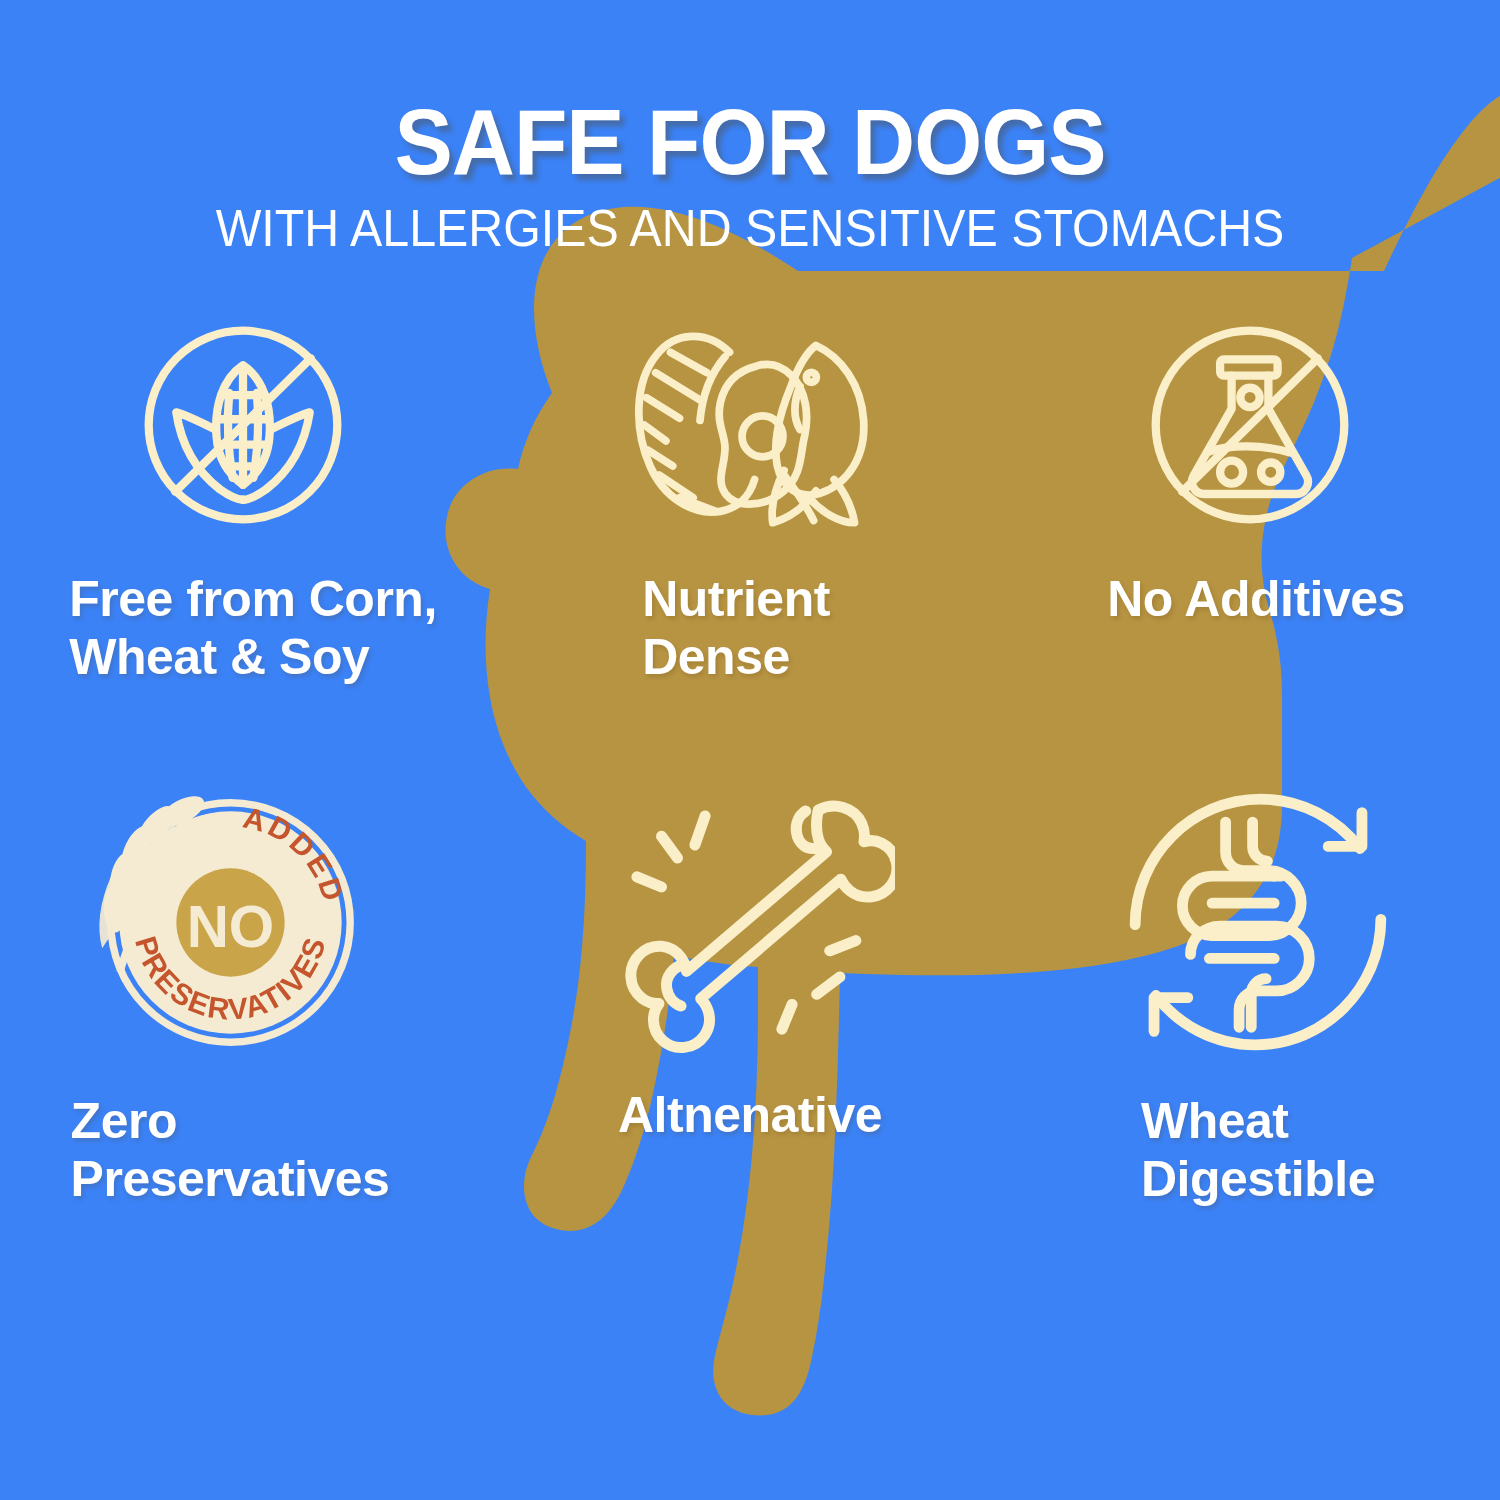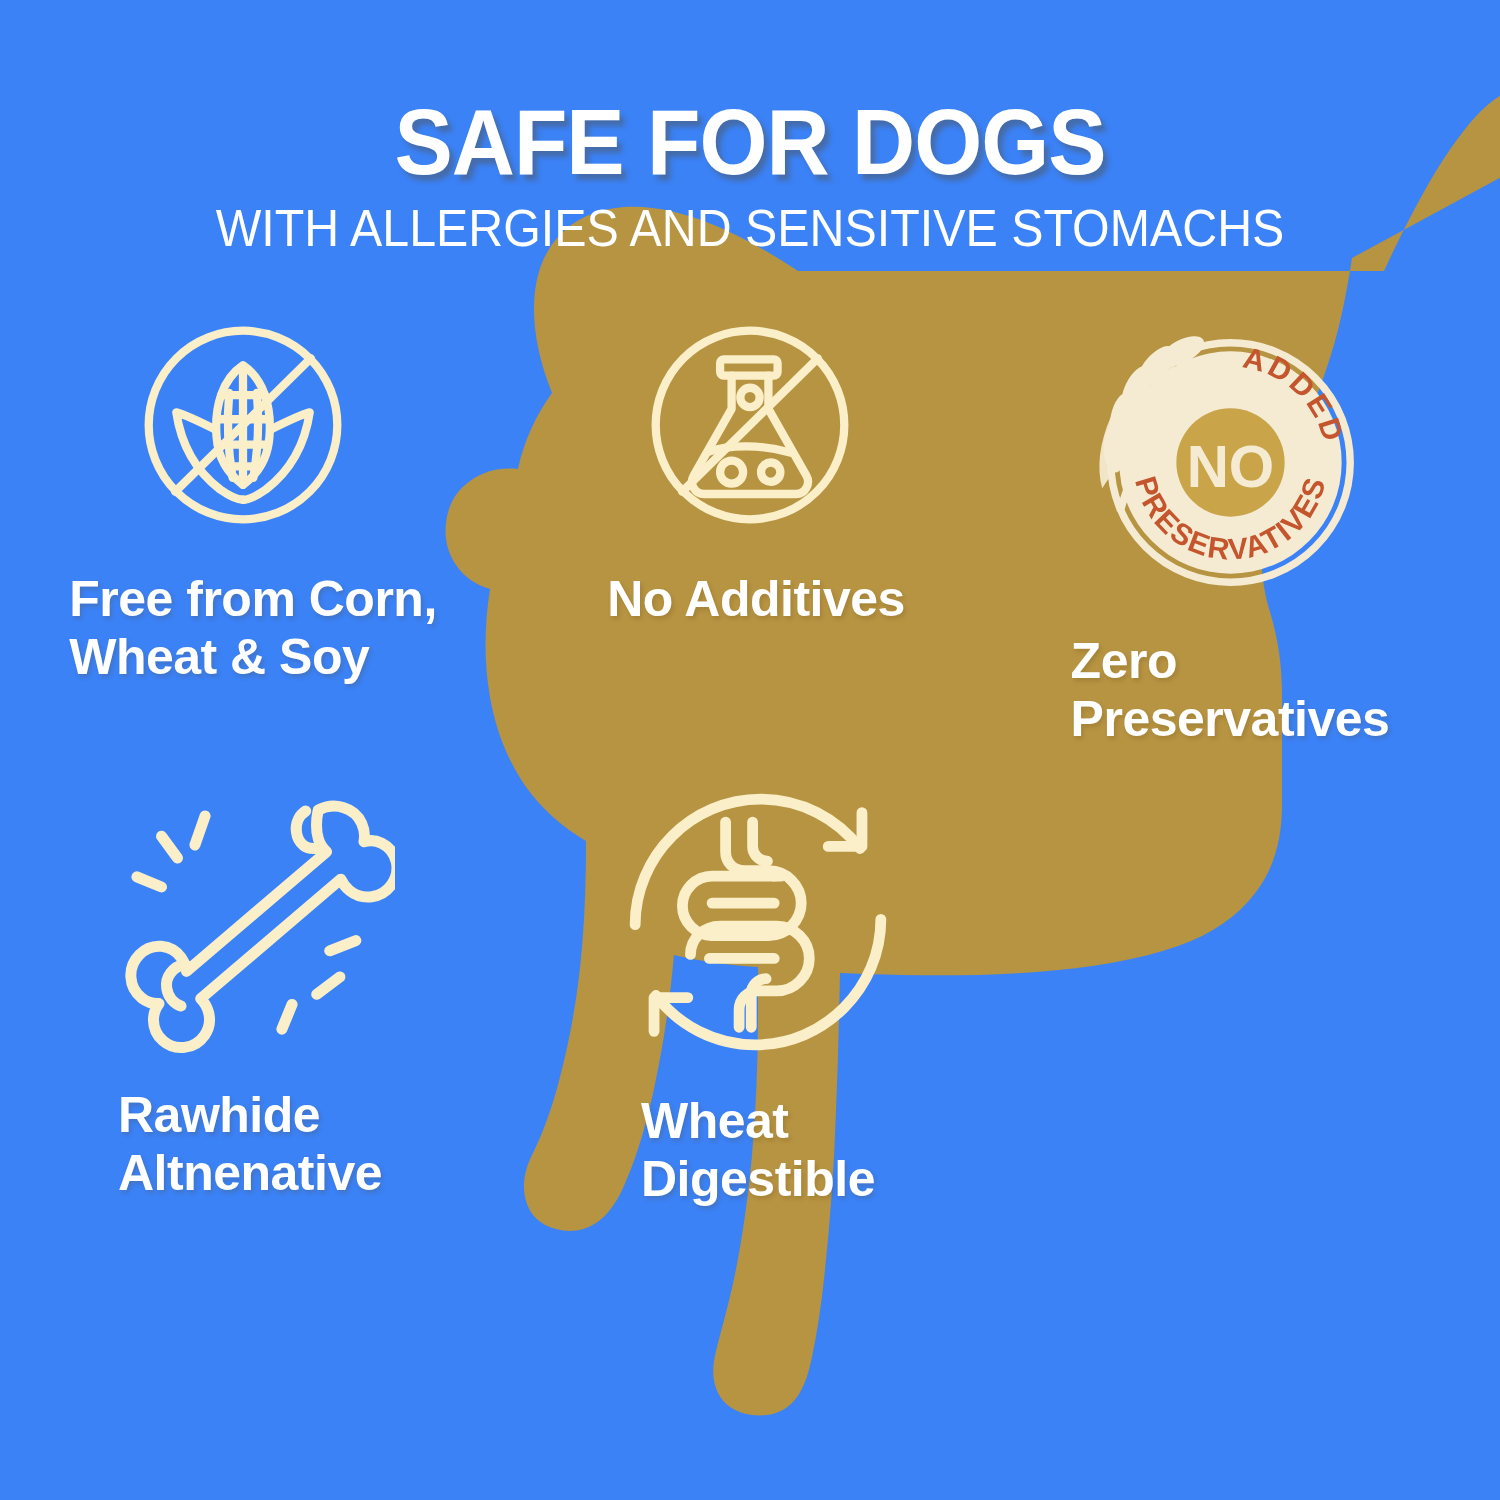--- a/index.html
+++ b/index.html
@@ -192,20 +192,49 @@
           <path d="M38,52 C30,48 24.5,45.5 21,44.5 C23,58 29,69.5 40,78 C45,81.5 48,82.5 50,82.5"></path>
           <path d="M62,52 C70,48 75.5,45.5 79,44.5 C77,58 71,69.5 60,78 C55,81.5 52,82.5 50,82.5"></path>
         </svg>
       </div>
       <div class="cell-label">
         <span class="ln">Free from Corn,</span>
         <span class="ln">Wheat &amp; Soy</span>
       </div>
     </div>
 
+    <div class="cell" id="cell-nutrient">
+      <div class="icon-wrap">
+        <svg width="250" height="230" viewBox="0 0 110 100" fill="none" stroke="#FAEFC8" stroke-width="3.4" stroke-linecap="round" stroke-linejoin="round">
+
+          <path d="M46,18 C36,8 22,9 14,19 C4,31 4,52 11,68 C17,82 30,90 42,88 C50,86.5 55,81 57,74"></path>
+
+          <path d="M20,18 L36,27 M13.5,27 L33,39 M9.5,38 L24,47 M8.5,50 L18,57 M10,61 L21,68 M15,72 L30,82 M24,82 L40,88"></path>
+          <path d="M44,20 C38,27 34,37 33,48"></path>
+
+          <path d="M58,24 C50,26 44,31 42,40 C40,49 44,54 44,60 C44,68 40,74 44,80 C49,87 62,86 70,79 C78,72 77,63 79,55 C81,46 80,35 73,28 C68,23 63,22.5 58,24 Z"></path>
+
+          <circle cx="60.5" cy="55" r="9"></circle>
+
+          <path d="M84,15 C95,20 104,32 105,48 C106,64 98,76 86,80 C76,83 69,77 67,68 C65,58 68,45 73,33 C76,25 80,18 84,15 Z"></path>
+
+          <path d="M77,33 C74,40 74,47 77,52"></path>
+
+          <circle cx="82" cy="29" r="2.2"></circle>
+
+          <path d="M70,70 C66,78 64,86 65,93 C72,91 79,86 84,79"></path>
+          <path d="M92,74 C97,80 100,87 101,93 C94,93 86,88 81,82"></path>
+          <path d="M70,72 C76,80 80,86 83,92"></path>
+        </svg>
+      </div>
+      <div class="cell-label">
+        <span class="ln">Nutrient</span>
+        <span class="ln">Dense</span>
+      </div>
+    </div>
 
     <div class="cell" id="cell-additives">
       <div class="icon-wrap">
         <svg width="230" height="230" viewBox="0 0 100 100" fill="none" stroke="#FAEFC8" stroke-width="3.6" stroke-linecap="round" stroke-linejoin="round">
           <circle cx="50" cy="50" r="41"></circle>
           <line x1="79.5" y1="21" x2="20.5" y2="79"></line>
 
           <rect x="37" y="21.5" width="25" height="7" rx="1.6"></rect>
 
           <path d="M42,28.5 L42,43 L25.5,72 C23.5,75.6 26,80 30,80 L70,80 C74,80 76.5,75.6 74.5,72 L58,43 L58,28.5"></path>
@@ -290,21 +319,20 @@
 
           <path d="M34.5,15.5 L31,25.5"></path>
           <path d="M19.5,22.5 L25,30"></path>
           <path d="M11,36.5 L19.5,40"></path>
           <path d="M86.5,58.5 L77.5,62"></path>
           <path d="M81,71 L73,77"></path>
           <path d="M64.5,80.5 L61,89"></path>
         </svg>
       </div>
       <div class="cell-label">
-        <span class="ln">Rawhide</span>
         <span class="ln">Altnenative</span>
       </div>
     </div>
 
     <div class="cell row2" id="cell-digest">
       <div class="icon-wrap">
         <svg width="270" height="270" viewBox="0 0 100 100" fill="none" stroke="#FAEFC8" stroke-width="4" stroke-linecap="round" stroke-linejoin="round">
 
           <path d="M4.5,51 C4.5,25.5 25.5,4.5 51,4.5 C66,4.5 79.4,11.7 87.8,22.8"></path>
           <path d="M76,22 L88.5,22 L88.5,9.5"></path>

